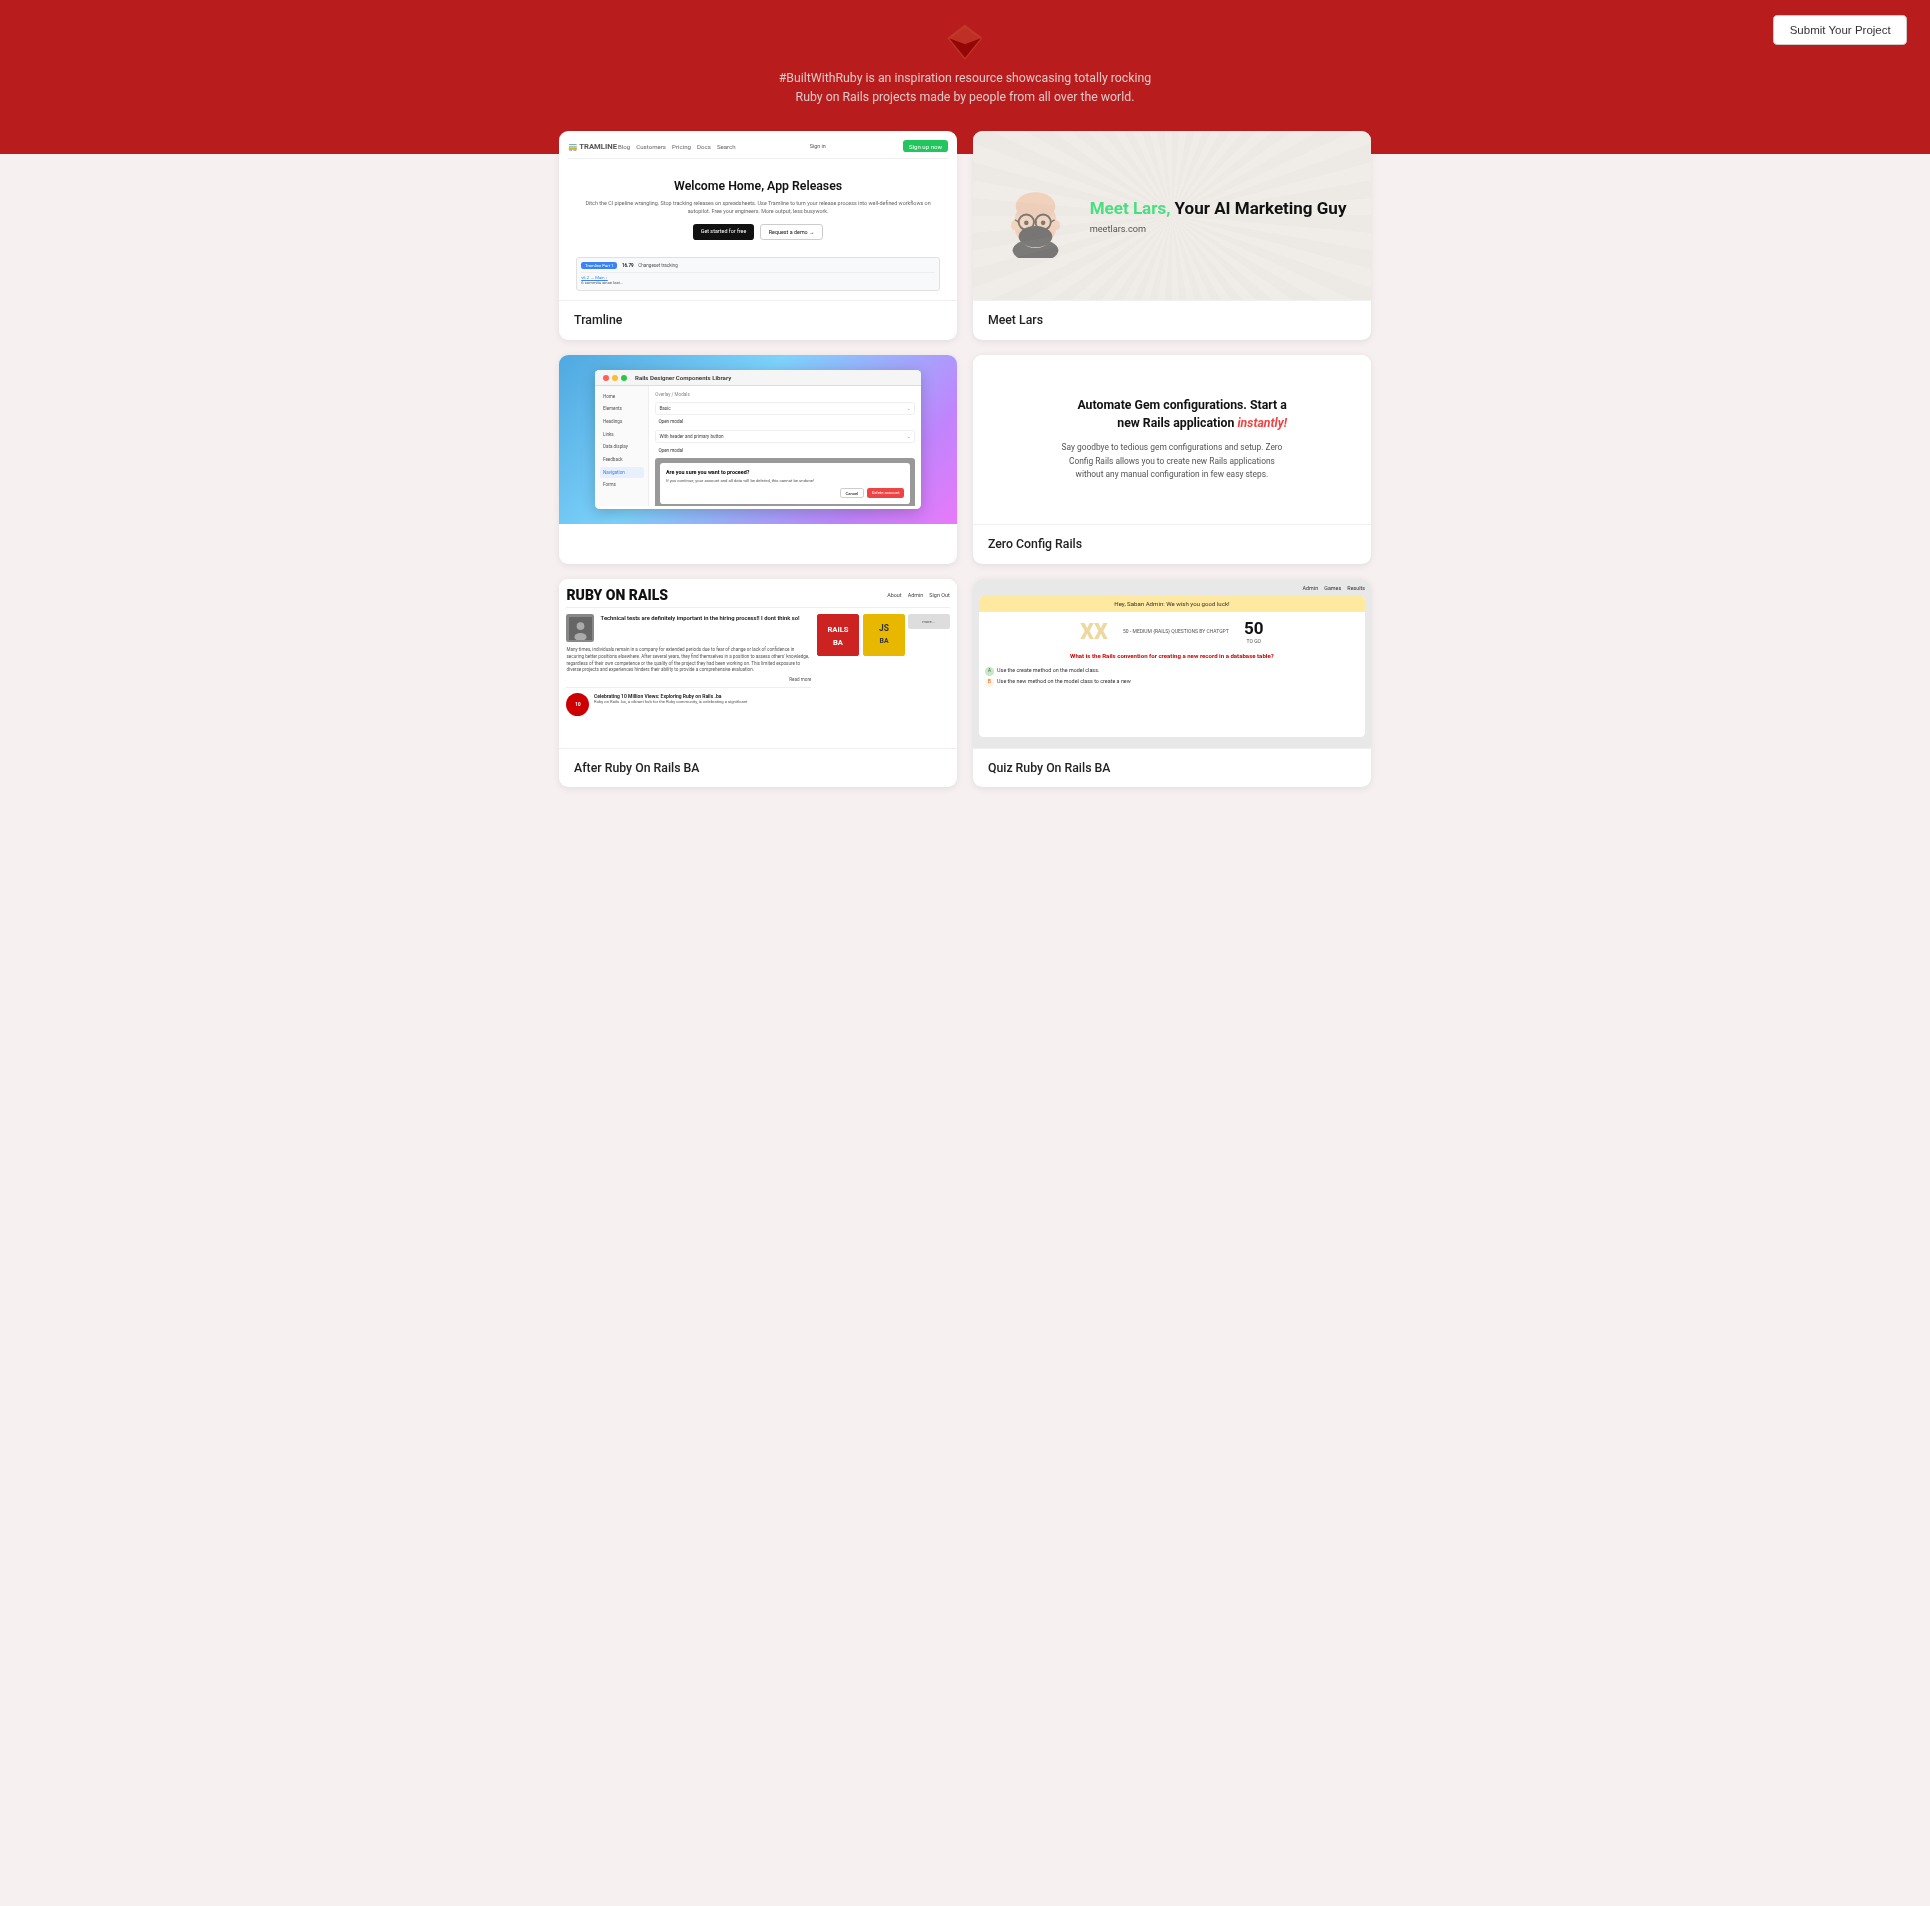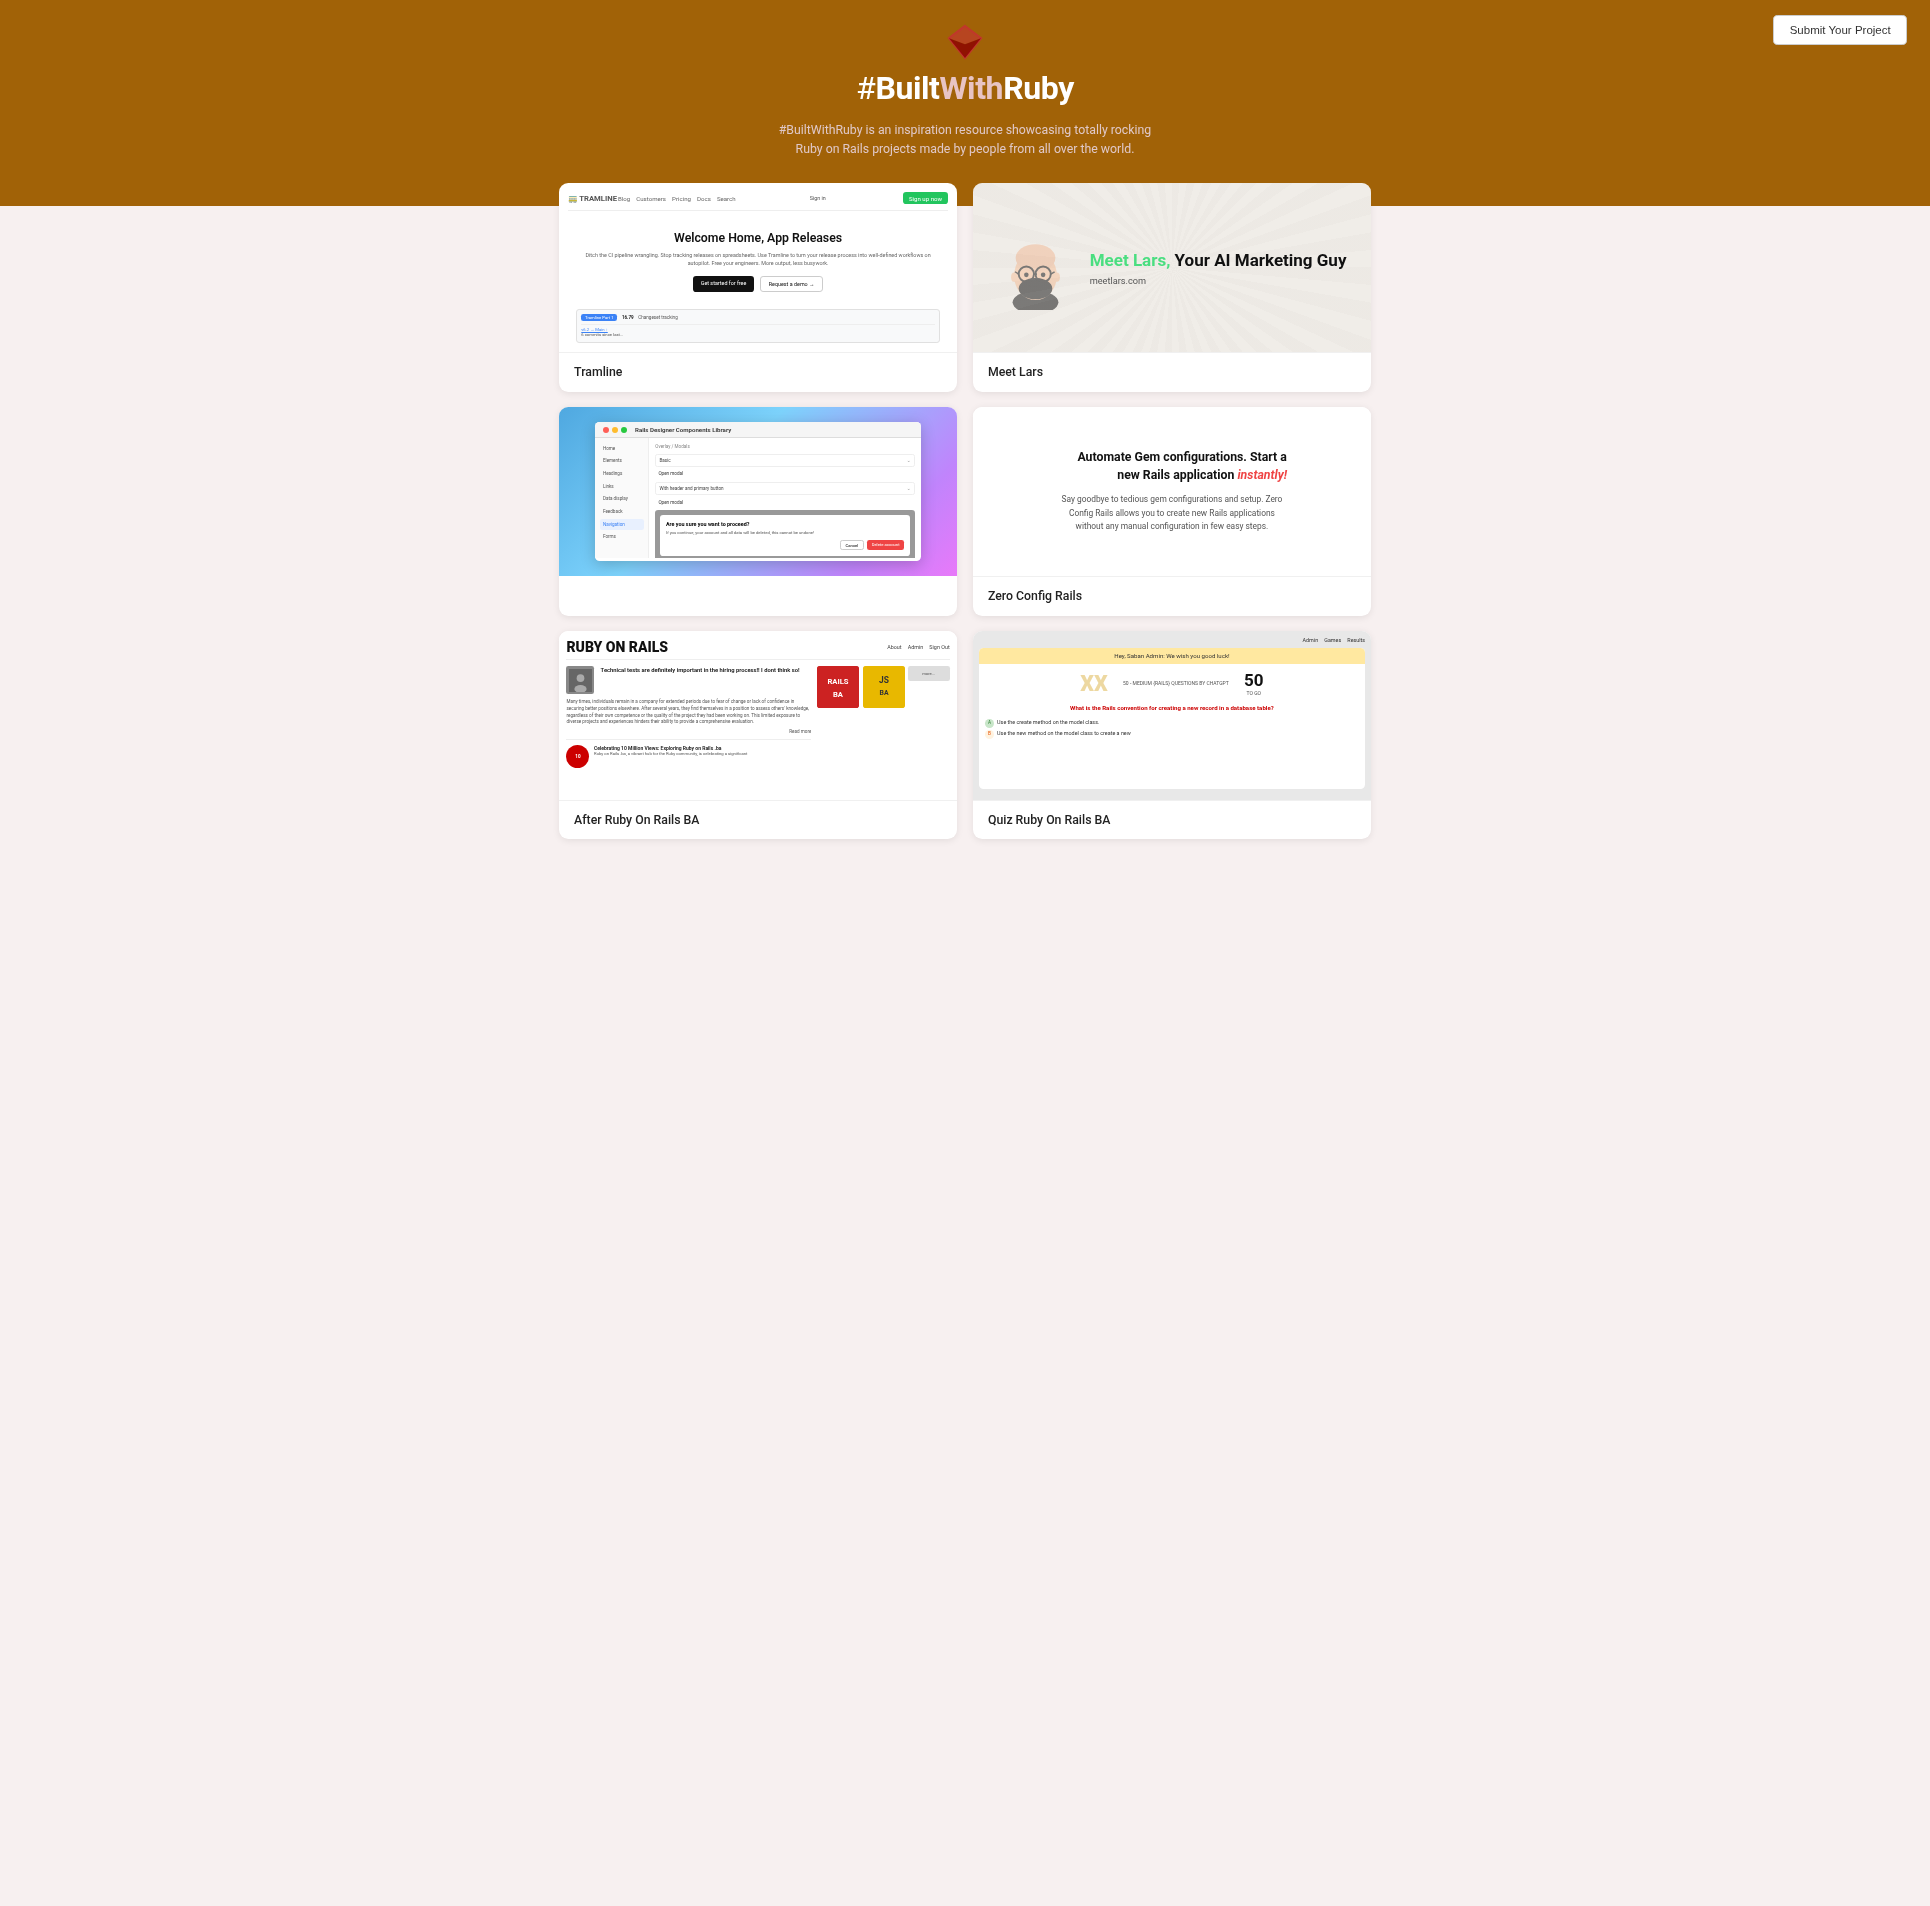--- a/index.html
+++ b/index.html
@@ -4,21 +4,21 @@
   <style>
     * { box-sizing: border-box; margin: 0; padding: 0; }
     body {
       font-family: -apple-system, BlinkMacSystemFont, 'Segoe UI', Roboto, sans-serif;
       background: #f7f0f0;
       min-height: 100vh;
     }
 
     
     .header {
-      background: #a16207;
+      background: #b91c1c;
       color: white;
       padding: 23px 45px 46px;
       text-align: center;
       position: relative;
     }
     .submit-btn {
       position: absolute;
       top: 15.3px;
       right: 23px;
       background: white;
@@ -330,23 +330,20 @@
 
 <header class="header">
   <button class="submit-btn">Submit Your Project</button>
 
   <svg class="logo-diamond" width="38" height="38" viewBox="0 0 50 50">
     <polygon points="25,4 46,20 25,46 4,20" fill="none" stroke="#c0392b" stroke-width="3"></polygon>
     <polygon points="25,4 46,20 25,28 4,20" fill="#c0392b" opacity="0.7"></polygon>
     <polygon points="25,28 46,20 25,46 4,20" fill="#8b0000" opacity="0.8"></polygon>
   </svg>
 
-  <h1>
-    <span class="hash">#</span><span>Built</span><span class="with">With</span><span>Ruby</span>
-  </h1>
   <p>#BuiltWithRuby is an inspiration resource showcasing totally rocking Ruby on Rails projects made by people from all over the world.</p>
 </header>
 
 <div class="grid-container">
 
   <div class="card">
     <div class="card-preview">
       <div class="tramline-preview">
         <div class="tramline-nav">
           <span class="logo-text">🚃 <span>TRAMLINE</span></span>

